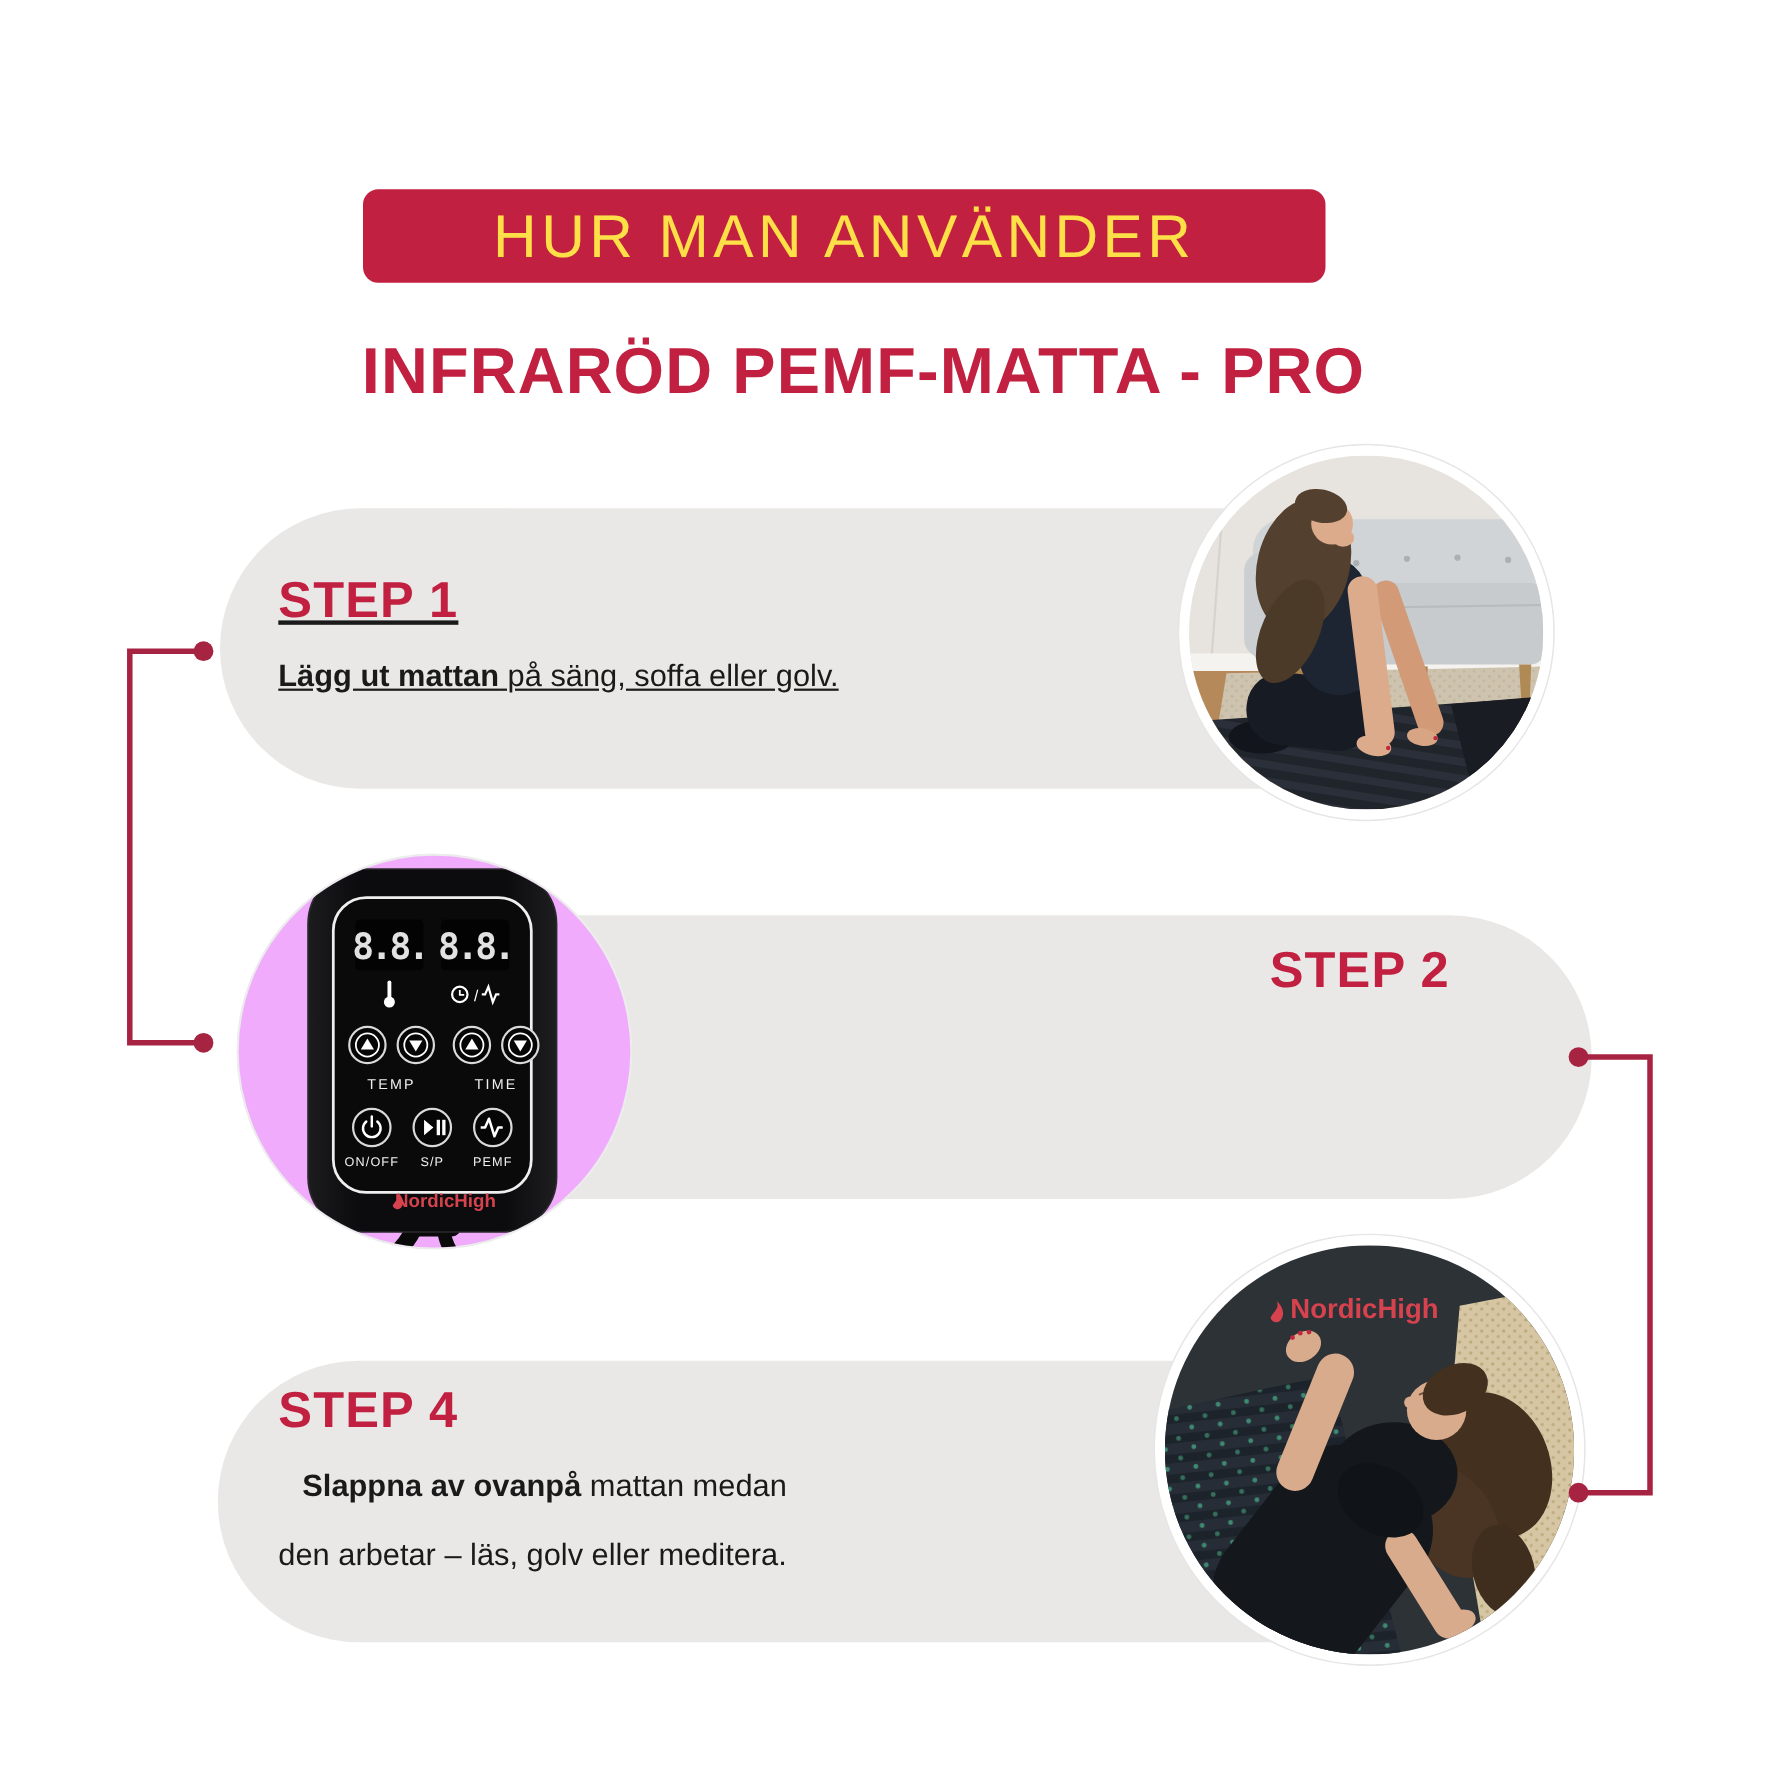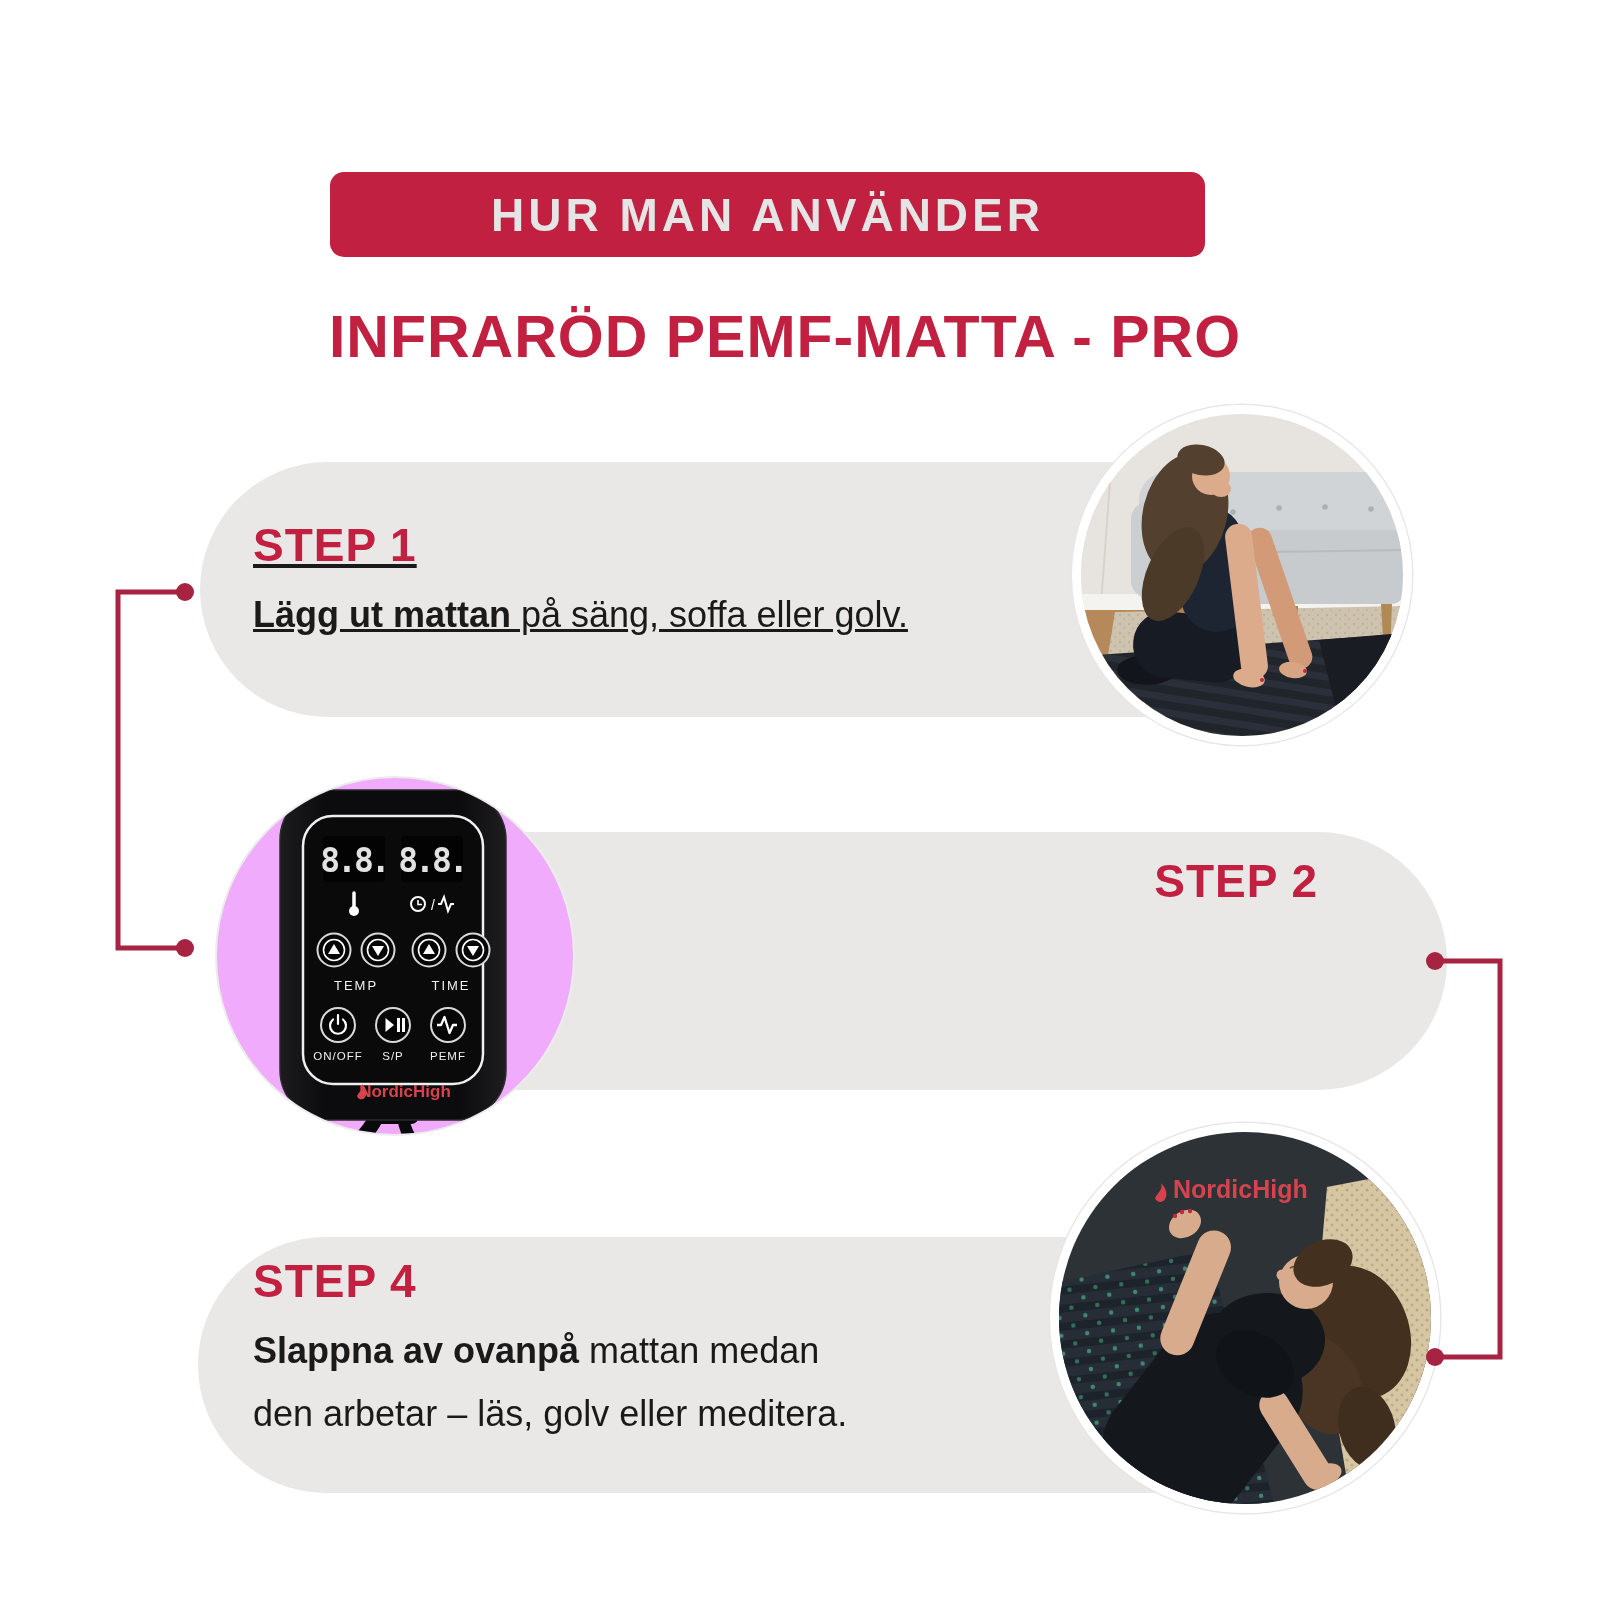--- a/index.html
+++ b/index.html
@@ -6,34 +6,34 @@
   #canvas{
     position:relative;width:1620px;height:1620px;background:#ffffff;
     font-family:"Liberation Sans",sans-serif;overflow:hidden;
   }
   
   .banner{
     position:absolute;left:330px;top:172px;width:875px;height:85px;
     background:var(--accent_red);border-radius:14px;
     display:flex;align-items:center;justify-content:center;
   }
-  .banner-label{color:#e5e5e5;font-size:46px;font-weight:700;letter-spacing:4px;}
+  .banner-label{color:#fde047;font-size:55px;font-weight:400;letter-spacing:4px;}
   .subtitle{
     position:absolute;left:160px;top:268px;width:1250px;text-align:center;
     font-size:59px;font-weight:800;letter-spacing:1px;color:var(--accent_red);margin-top:35px;
   }
   
   .pill{position:absolute;background:var(--pill_gray);z-index:1;}
   #pill1{left:200px;top:462px;width:1145px;height:255px;border-radius:128px;}
   #pill2{left:330px;top:832px;width:1117px;height:258px;border-radius:129px;}
   #pill3{left:198px;top:1237px;width:1147px;height:256px;border-radius:128px;}
   
   .step-text{position:absolute;z-index:2;color:var(--text_dark);}
   .step-title{font-size:46px;font-weight:800;color:var(--accent_red);letter-spacing:1px;line-height:1.1;}
-  .step-body{font-size:36px;line-height:63px;margin-top:12px;font-weight:400;}
+  .step-body{font-size:28px;line-height:63px;margin-top:12px;font-weight:400;text-align:right;}
   .step-body b{font-weight:700;}
   #step1-text{left:253px;top:520px;text-decoration:underline;}
   #step2-text{right:302px;top:856px;text-align:right;}
   #step3-text{left:253px;top:1256px;}
   
   .photo{position:absolute;border-radius:50%;overflow:hidden;z-index:3;}
   .photo svg{display:block;width:100%;height:100%;}
   #photo1{left:1072px;top:405px;width:322px;height:322px;border:9px solid #ffffff;box-shadow:0 0 0 1.5px #e6e6e6;}
   #photo2{left:215px;top:776px;width:356px;height:356px;border:2px solid #ececec;background:#f0abfc;}
   #photo3{left:1050px;top:1123px;width:372px;height:372px;border:9px solid #ffffff;box-shadow:0 0 0 1.5px #e6e6e6;}

